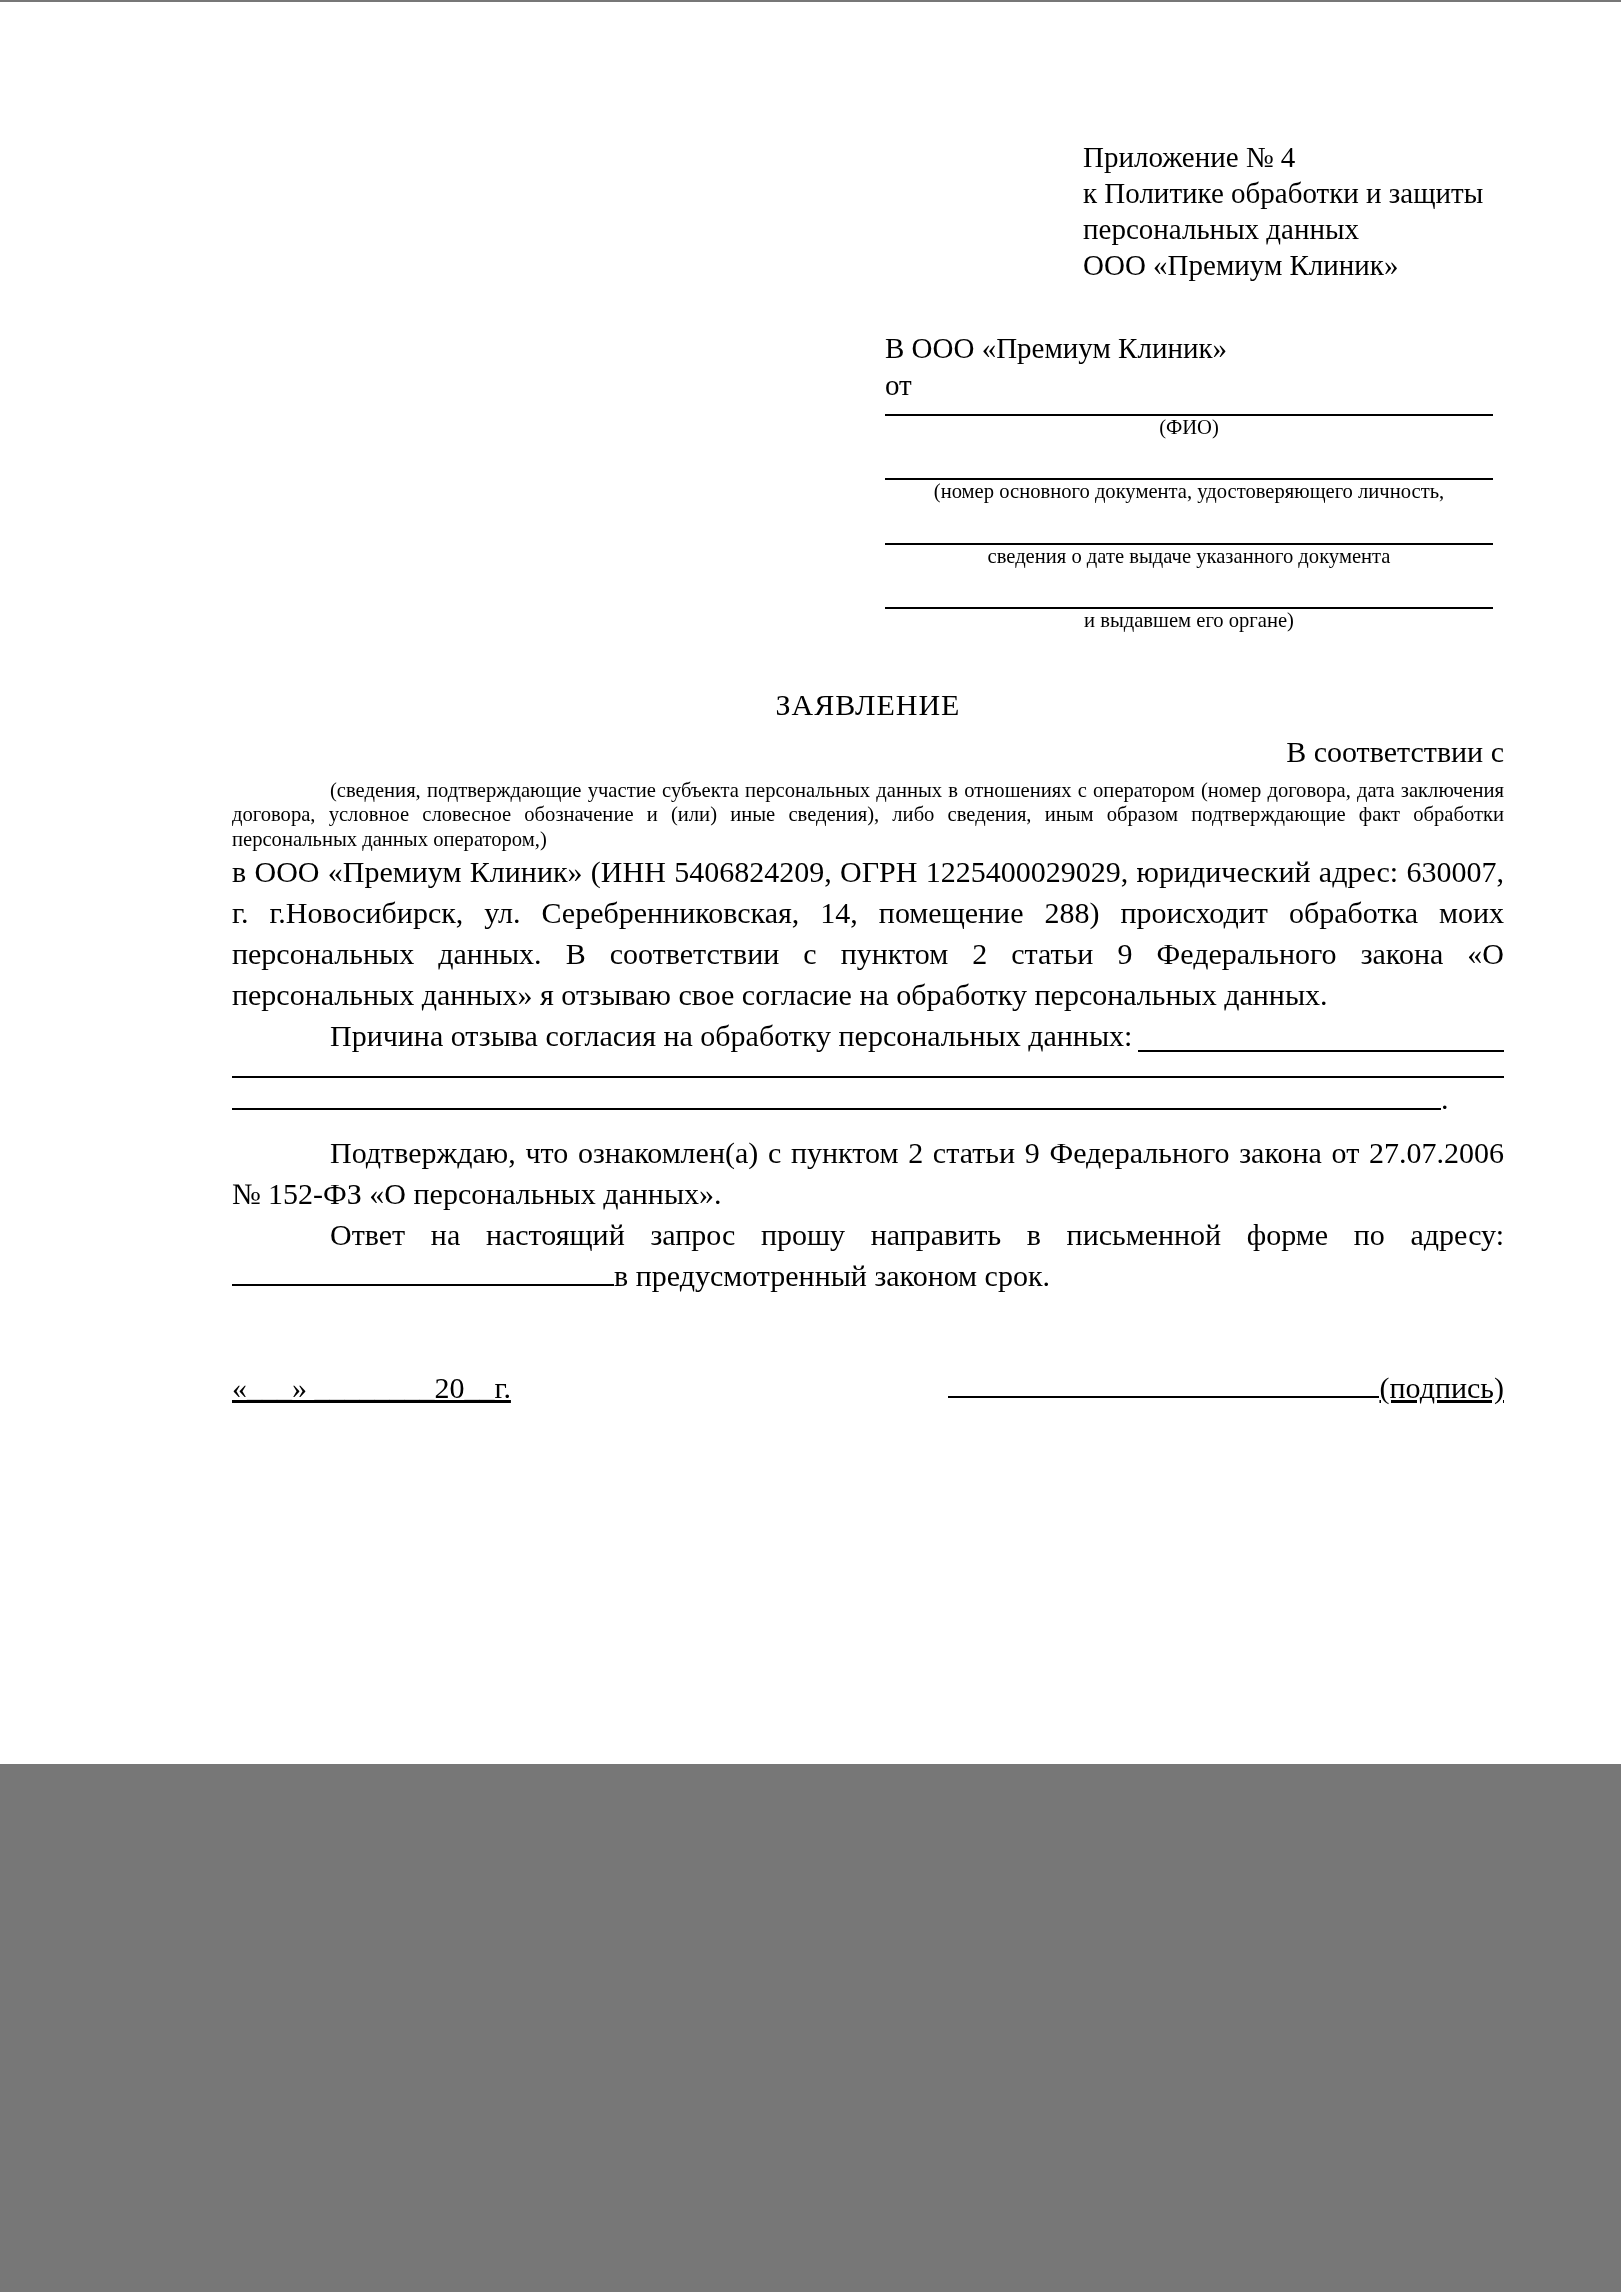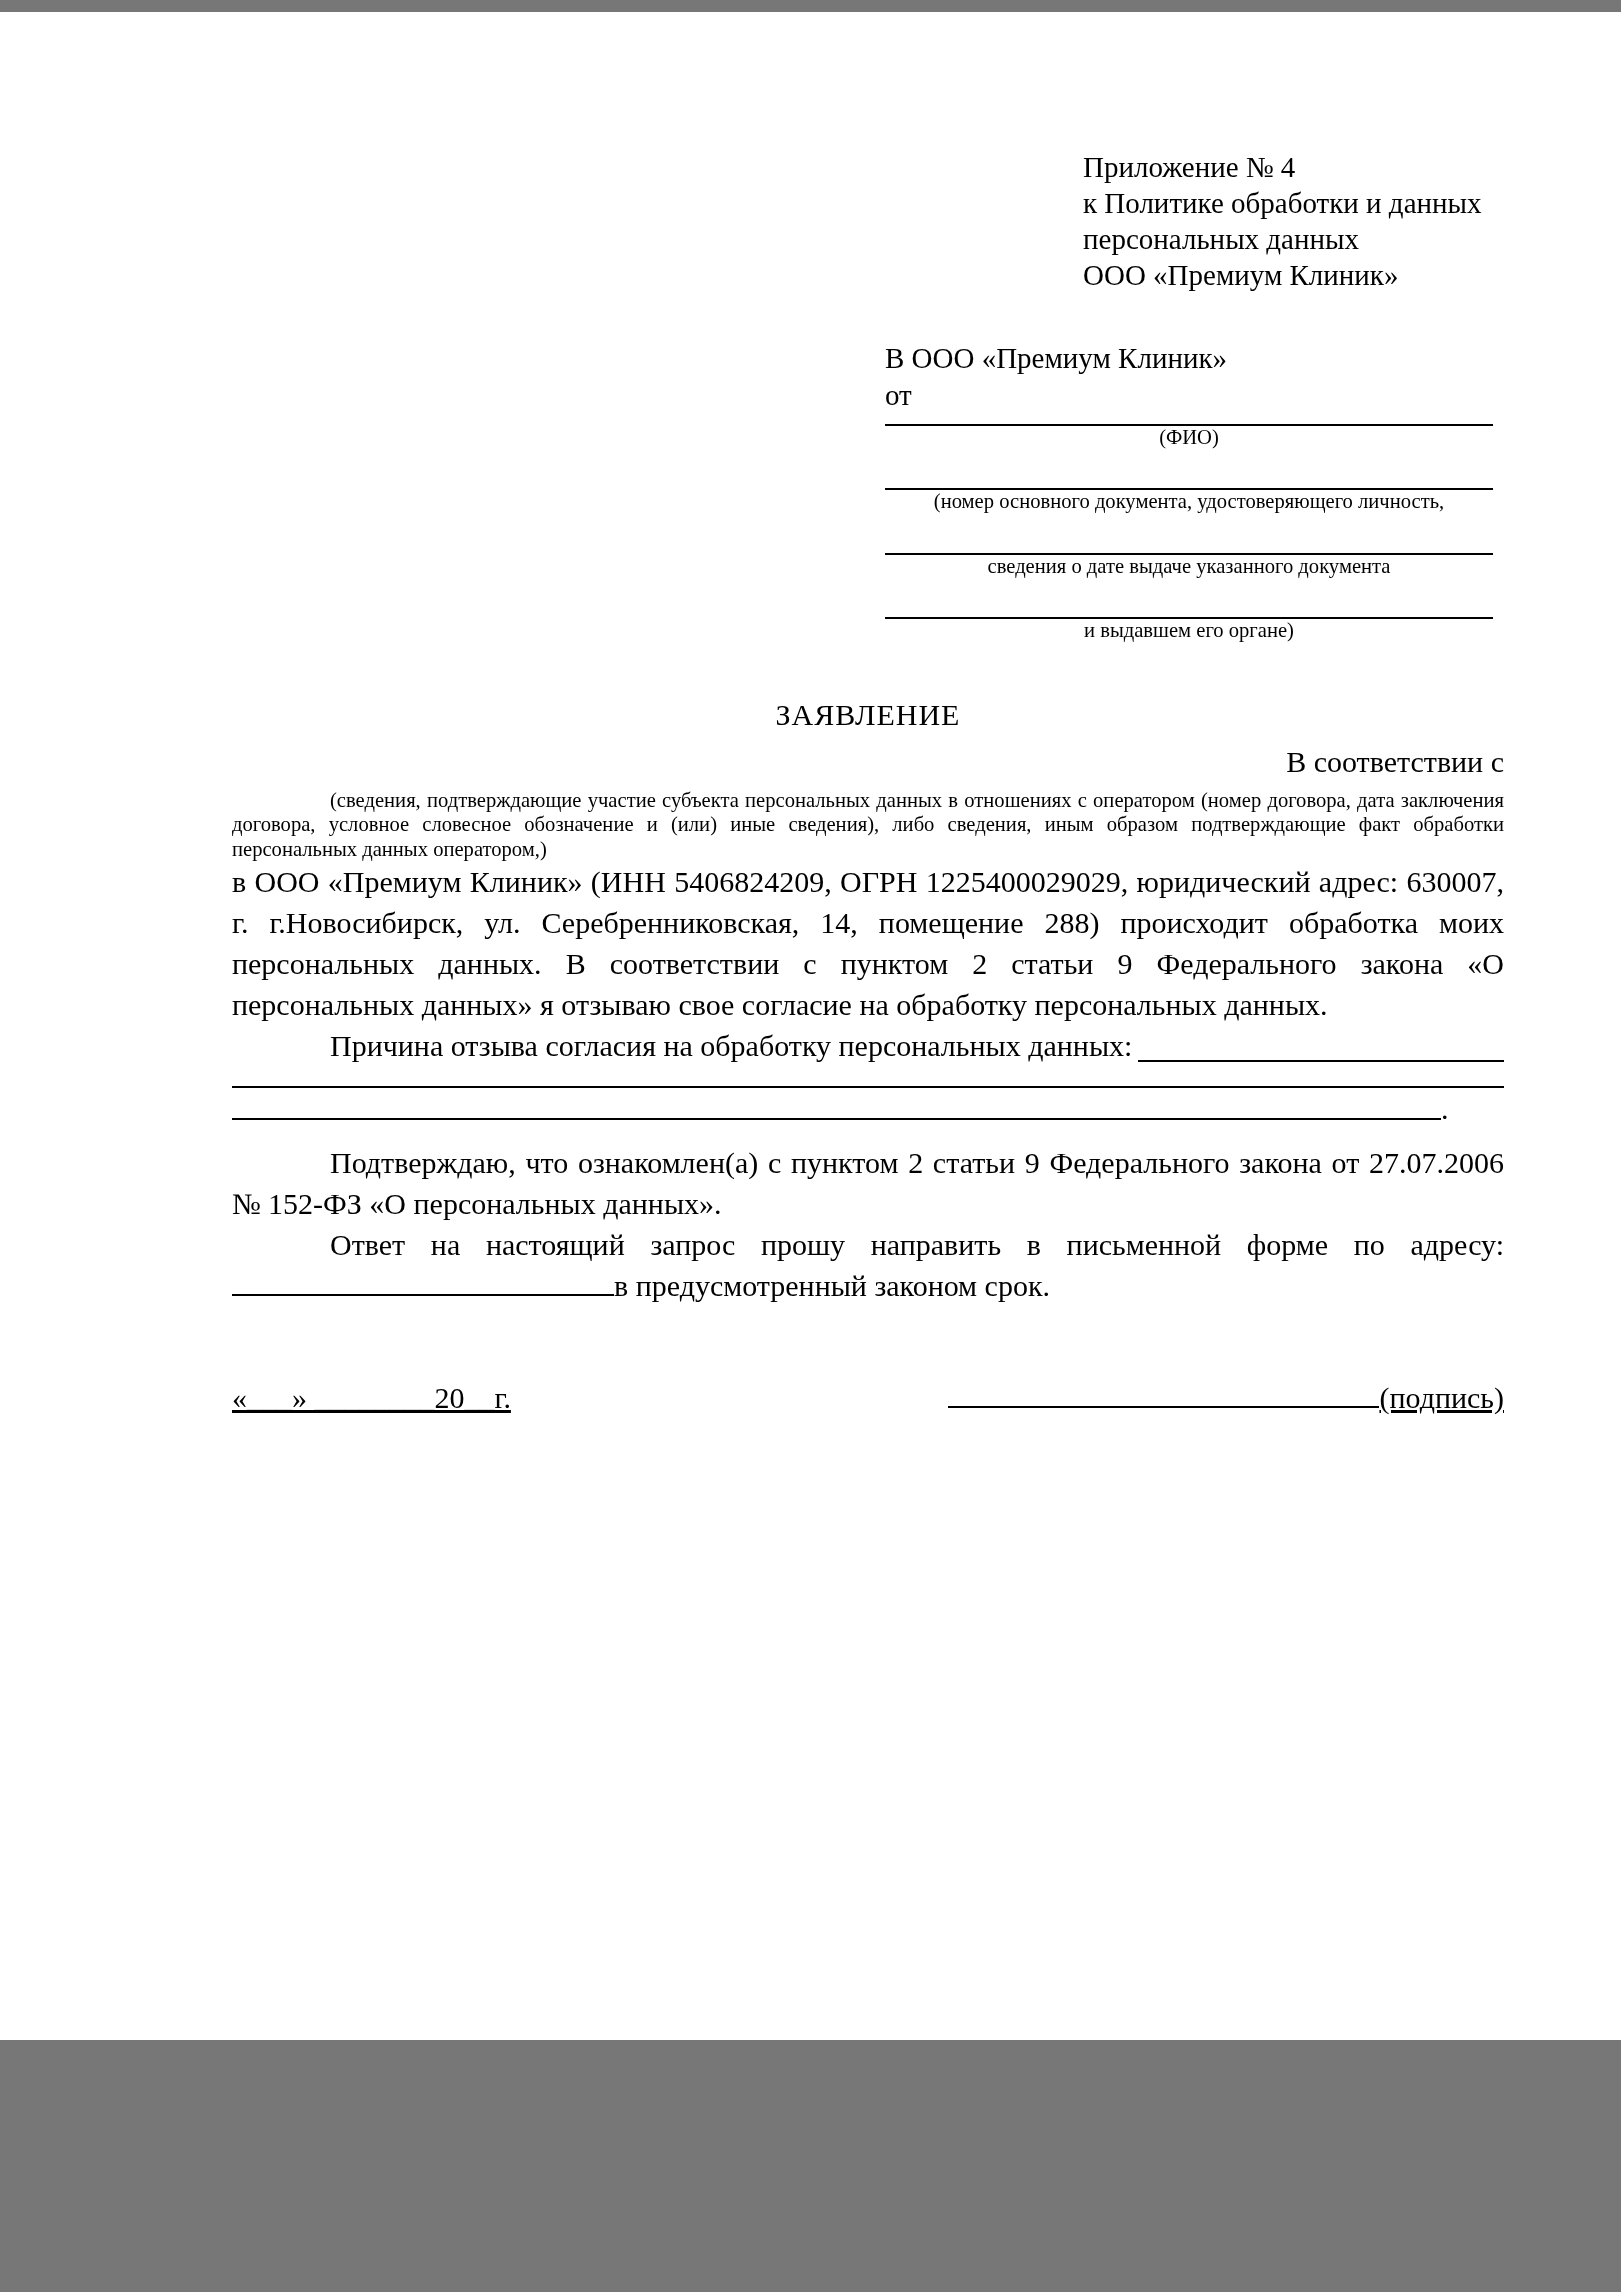--- a/index.html
+++ b/index.html
@@ -1,20 +1,20 @@
 <!DOCTYPE html>
 <html><head>
 <meta charset="utf-8">
 <style>
   html, body { margin: 0; padding: 0; background: #777; }
   .page {
     position: relative;
     width: 1621px;
-    height: 2028px;
-    margin: 12px auto;
+    height: 1762px;
+    margin: 2px auto;
     background: #ffffff;
     color: #000000;
     box-sizing: border-box;
     padding: 137px 117px 0 232px;
     font-family: "Liberation Serif", "DejaVu Serif", serif;
     font-size: 30px;
     line-height: 41px;
     overflow: hidden;
   }
   
@@ -130,21 +130,21 @@
     border-bottom: 2.9px solid #000;
   }
 </style>
 </head>
 <body>
 
 <div class="page">
 
   <div class="annex">
     <div>Приложение № 4</div>
-    <div>к Политике обработки и данных</div>
+    <div>к Политике обработки и защиты</div>
     <div>персональных данных</div>
     <div>ООО «Премиум Клиник»</div>
   </div>
 
 
   <div class="addressee">
     <div>В ООО «Премиум Клиник»</div>
     <div>от</div>
 
     <div class="field">

